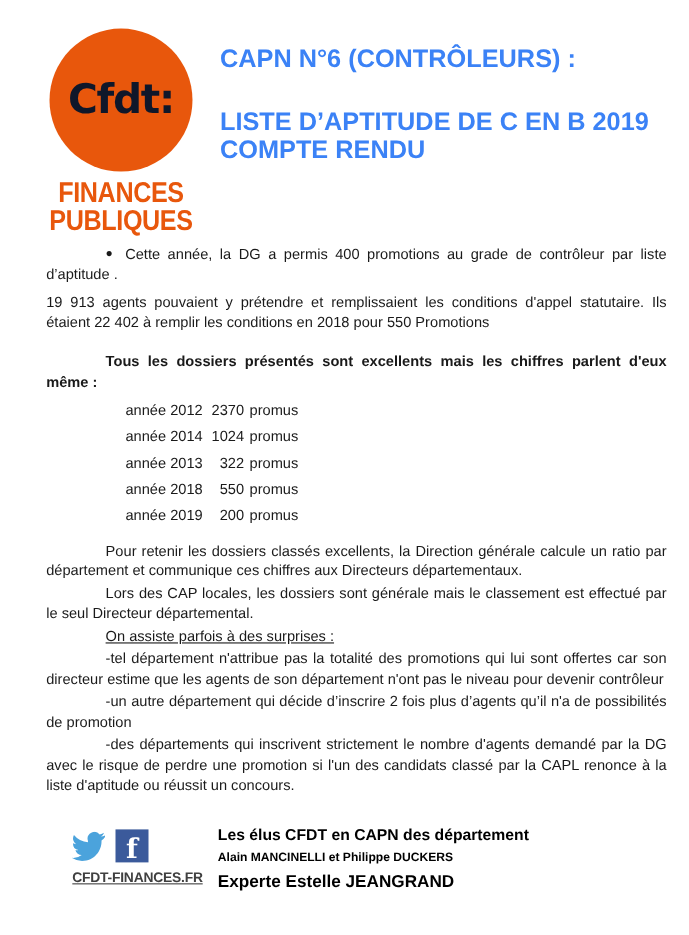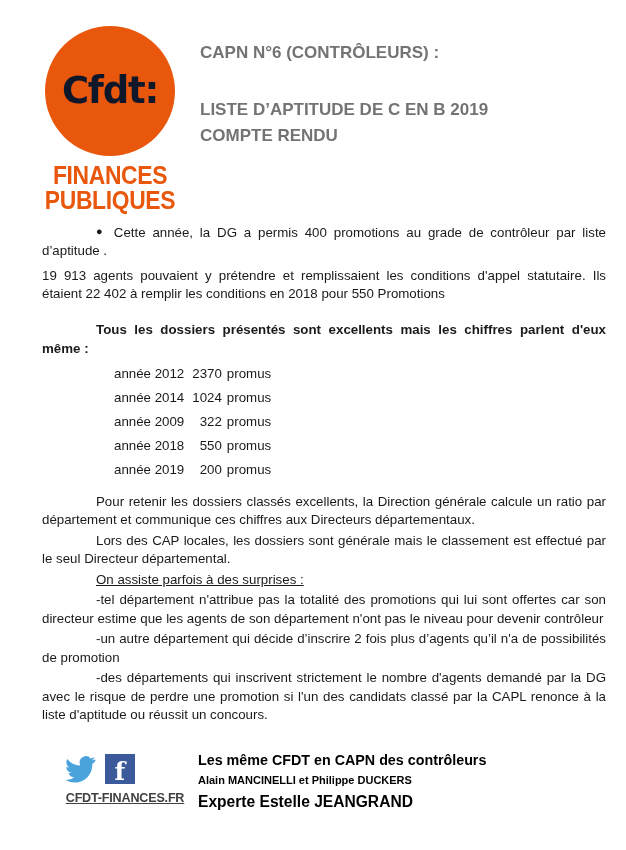--- a/index.html
+++ b/index.html
@@ -62,24 +62,24 @@
     line-height: 25px;
     letter-spacing: -0.4px;
     transform: scaleX(0.88);
   }
 
   .title-block {
     position: absolute;
     left: 200px;
     top: 40px;
     width: 410px;
-    color: #737373;
+    color: #3b82f6;
     font-family: "Liberation Sans", sans-serif;
     font-weight: bold;
-    font-size: 17px;
+    font-size: 23px;
     line-height: 26px;
   }
   .title-line-1 { margin: 0 0 31px 0; }
   .title-line-2 { margin: 0; }
   .title-line-3 { margin: 0; }
 
   
   .body-area {
     position: absolute;
     left: 42px;
@@ -219,21 +219,21 @@
         <td class="year-cell">année 2012</td>
         <td class="count-cell">2370</td>
         <td class="unit-cell">promus</td>
       </tr>
       <tr>
         <td class="year-cell">année 2014</td>
         <td class="count-cell">1024</td>
         <td class="unit-cell">promus</td>
       </tr>
       <tr>
-        <td class="year-cell">année 2009</td>
+        <td class="year-cell">année 2013</td>
         <td class="count-cell">322</td>
         <td class="unit-cell">promus</td>
       </tr>
       <tr>
         <td class="year-cell">année 2018</td>
         <td class="count-cell">550</td>
         <td class="unit-cell">promus</td>
       </tr>
       <tr>
         <td class="year-cell">année 2019</td>
@@ -265,18 +265,18 @@
         <path fill="#4BA3DC" d="M31.5 3.6c-1.16.52-2.4.86-3.71 1.02a6.47 6.47 0 0 0 2.84-3.57 12.9 12.9 0 0 1-4.1 1.57A6.45 6.45 0 0 0 15.36 8.5c0 .5.06.99.17 1.46A18.3 18.3 0 0 1 2.24 3.23a6.45 6.45 0 0 0 2 8.6 6.4 6.4 0 0 1-2.92-.8v.08a6.45 6.45 0 0 0 5.17 6.32 6.5 6.5 0 0 1-2.91.11 6.46 6.46 0 0 0 6.02 4.48A12.94 12.94 0 0 1 0 24.68 18.25 18.25 0 0 0 9.89 27.6c11.86 0 18.35-9.83 18.35-18.35l-.02-.84a13.1 13.1 0 0 0 3.28-3.4z"></path>
       </svg>
       <div class="fb-icon">
         <span>f</span>
       </div>
     </div>
     <a class="site-link" href="#">CFDT-FINANCES.FR</a>
   </div>
 
   <div class="footer-sign">
-    <div class="sign-1">Les même CFDT en CAPN des contrôleurs</div>
+    <div class="sign-1">Les élus CFDT en CAPN des département</div>
     <div class="sign-2">Alain MANCINELLI et Philippe DUCKERS</div>
     <div class="sign-3">Experte Estelle JEANGRAND</div>
   </div>
 
 </div>
 
 </body></html>

